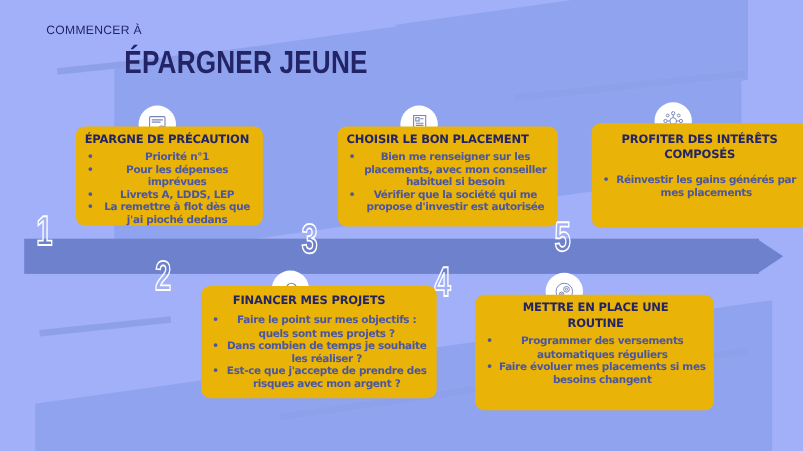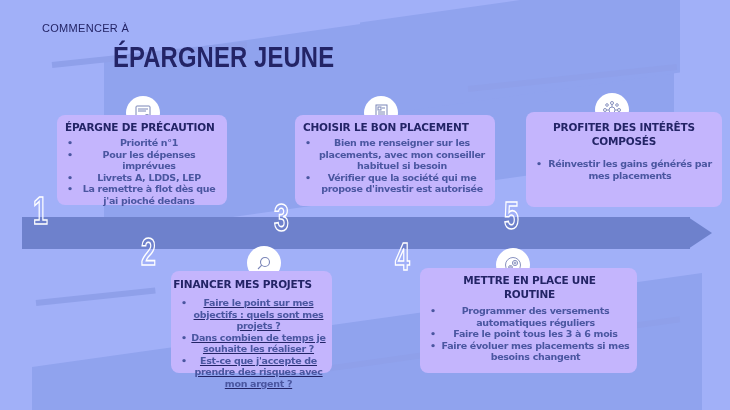--- a/index.html
+++ b/index.html
@@ -58,23 +58,24 @@
       font-weight: bold;
       color: transparent;
       -webkit-text-stroke: 1.6px #ffffff;
       font-family: "Liberation Sans", sans-serif;
       transform: scaleX(0.7);
       transform-origin: left top;
       line-height: 1;
     }
     .card {
       position: absolute;
-      background: #c4b5fd;
+      background: #eab308;
       border-radius: 8px;
       color: #232466;
+      margin-left: 12px;
     }
     .card-icon {
       position: absolute;
       width: 34px; height: 34px;
       border-radius: 50%;
       background: #ffffff;
       display: flex;
       align-items: center;
       justify-content: center;
     }
@@ -192,38 +193,37 @@
     <li>Réinvestir les gains générés par mes placements</li>
   </ul>
 </div>
 
 <div class="card-icon" style="left:247px; top:246px;">
   <svg width="16" height="16" viewBox="0 0 16 16" fill="none" stroke="#7b86b8" stroke-width="1.1">
     <circle cx="9" cy="7" r="4.5"></circle>
     <line x1="5.8" y1="10.2" x2="2" y2="14"></line>
   </svg>
 </div>
-<div class="card" style="left:171px; top:271px; width:161px; height:102px; padding:6px 6px 4px 8px;">
+<div class="card" style="left:171px; top:260px; width:214px; height:102px; padding:6px 6px 4px 8px;">
   <div class="card-title center" style="margin-left:-20px;">FINANCER MES PROJETS</div>
-  <ul class="card-list" style="margin-top:6px;text-decoration:underline;">
+  <ul class="card-list" style="margin-top:6px;">
     <li>Faire le point sur mes objectifs : quels sont mes projets ?</li>
     <li>Dans combien de temps je souhaite les réaliser ?</li>
     <li>Est-ce que j'accepte de prendre des risques avec mon argent ?</li>
   </ul>
 </div>
 
 <div class="card-icon" style="left:496px; top:248px;">
   <svg width="18" height="18" viewBox="0 0 18 18" fill="none" stroke="#7b86b8" stroke-width="0.9">
     <circle cx="9" cy="9" r="7.5"></circle>
     <circle cx="11" cy="7" r="2.6"></circle>
     <circle cx="11" cy="7" r="1"></circle>
     <circle cx="6.5" cy="11.5" r="2"></circle>
     <circle cx="6.5" cy="11.5" r="0.8"></circle>
   </svg>
 </div>
 <div class="card" style="left:420px; top:268px; width:217px; height:105px; padding:5px 6px 4px 8px;">
   <div class="card-title center" style="padding:0 20px;">METTRE EN PLACE UNE ROUTINE</div>
   <ul class="card-list" style="margin-top:4px;">
     <li>Programmer des versements automatiques réguliers</li>
-    <li>Faire le point tous les 3 à 6 mois</li>
     <li>Faire évoluer mes placements si mes besoins changent</li>
   </ul>
 </div>
 
 </body></html>

